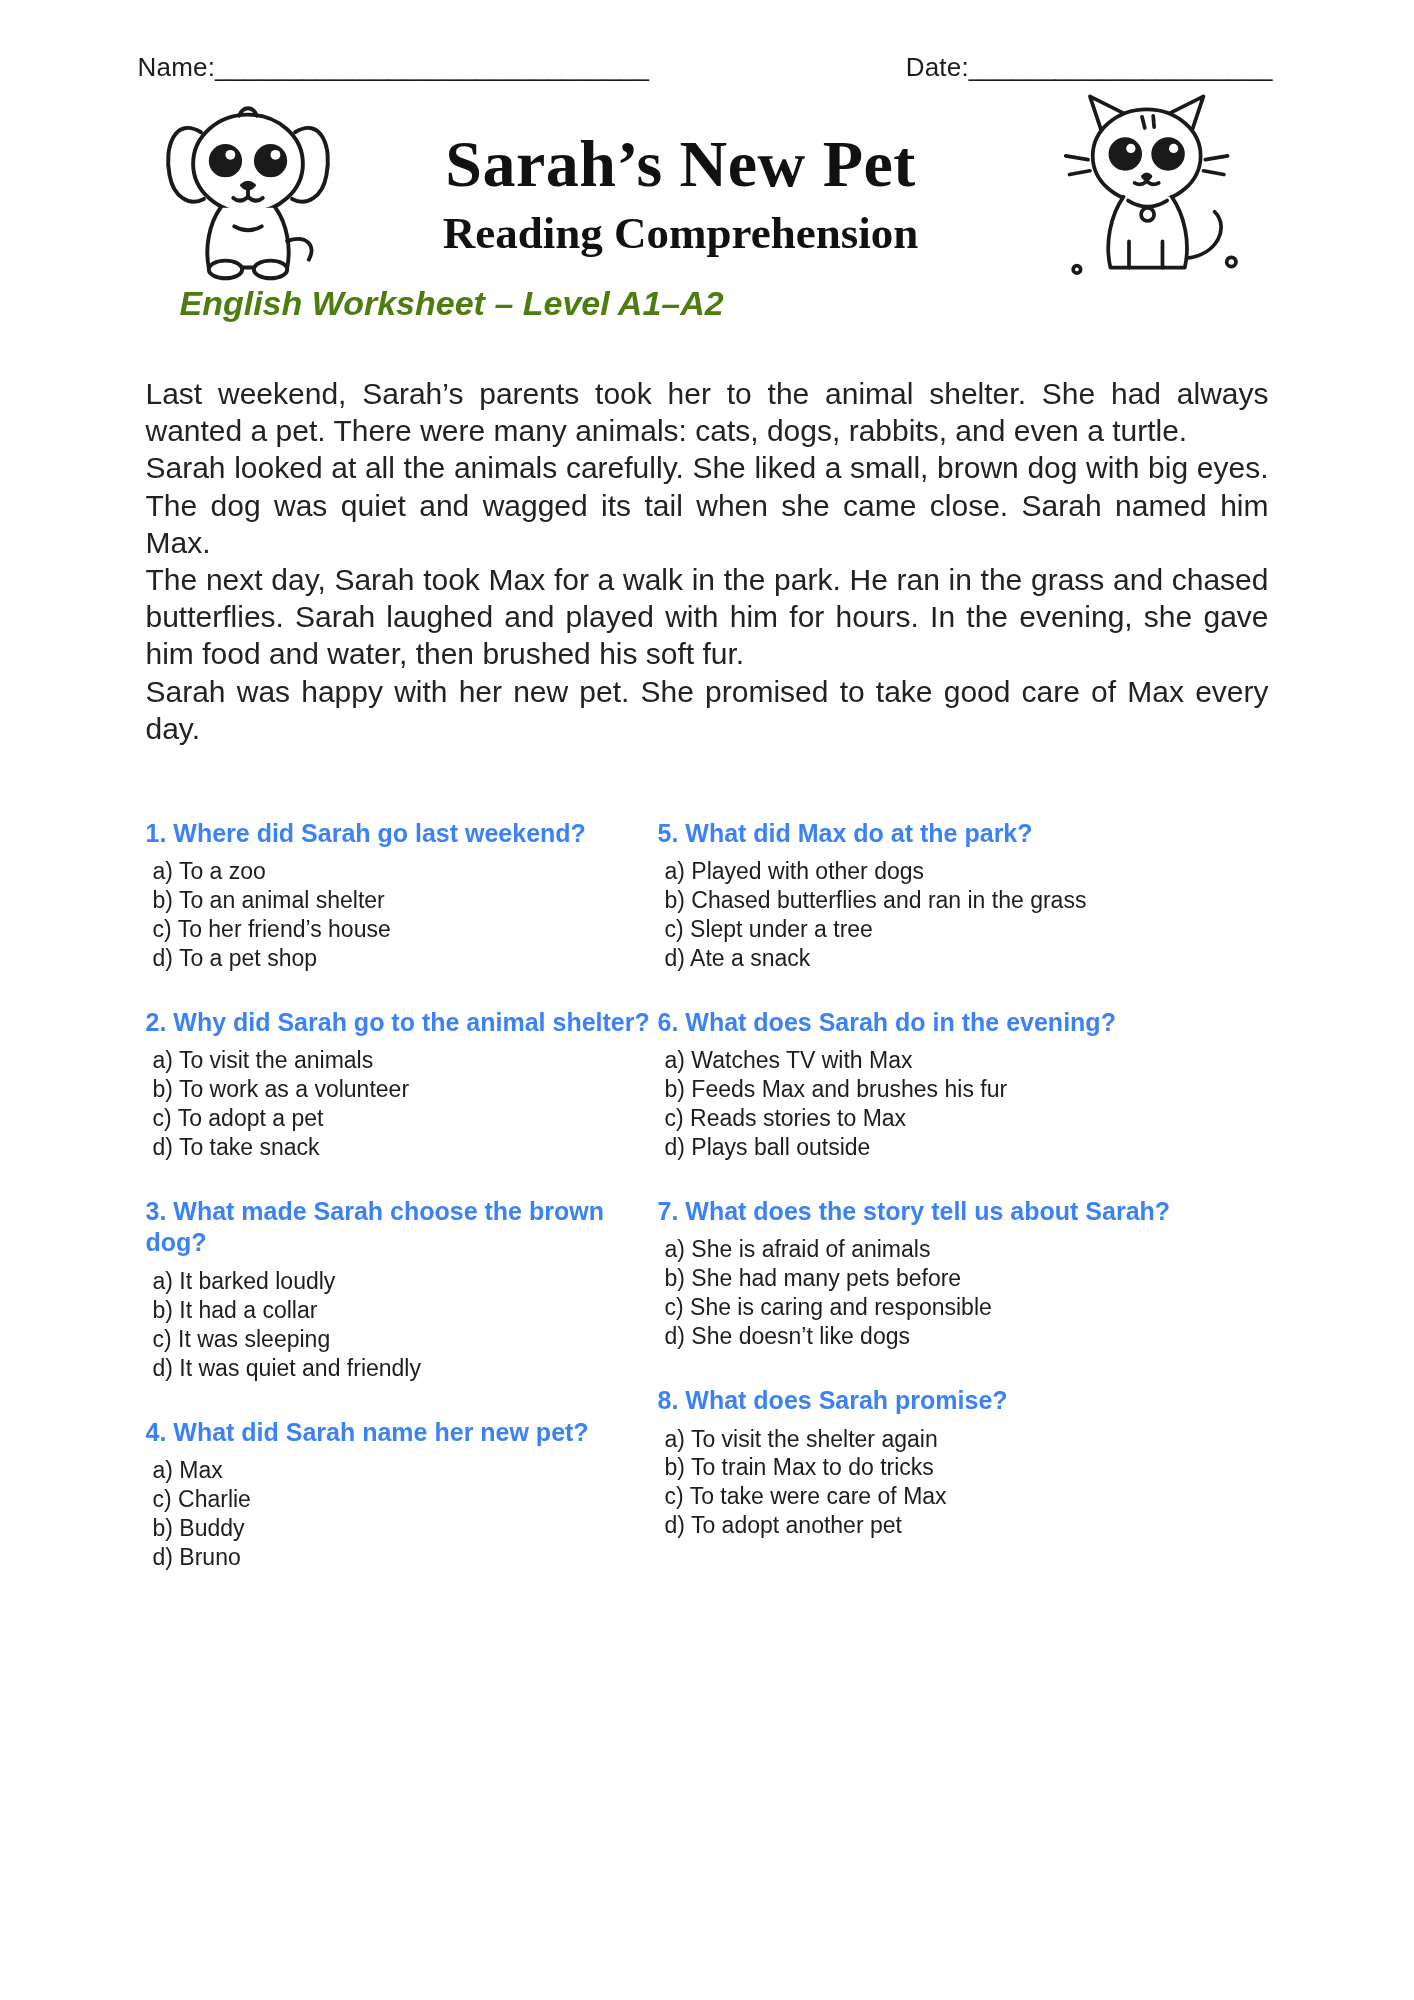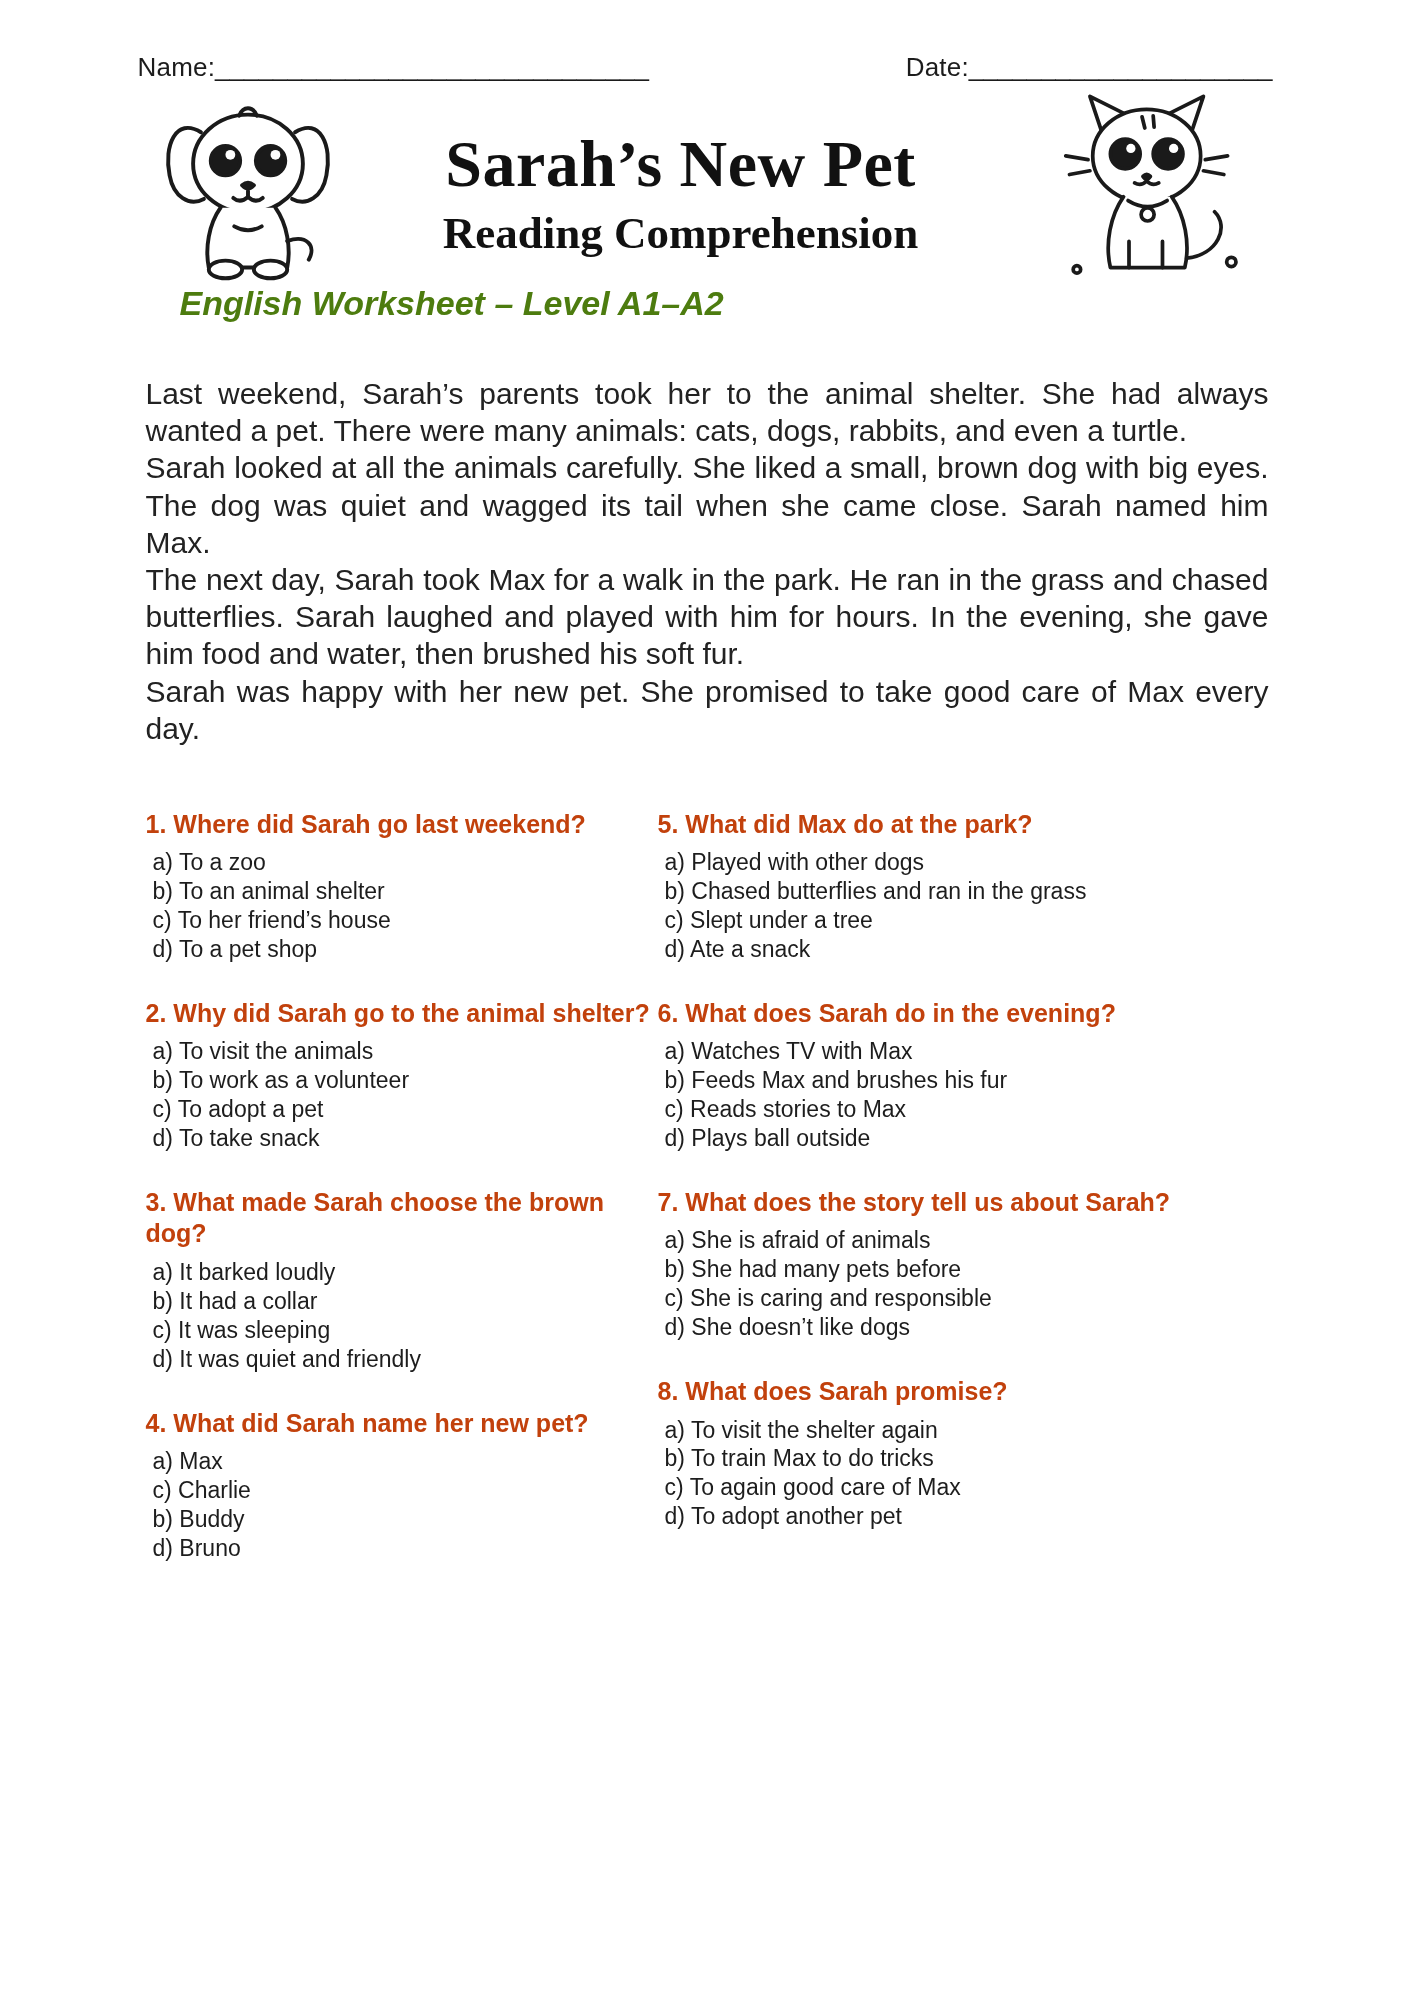--- a/index.html
+++ b/index.html
@@ -75,21 +75,22 @@
     padding: 62px 0 0 78px;
   }
   .q-col-left { width: 512px; flex: 0 0 512px; }
   .q-col-right { flex: 1; }
   .question { margin-bottom: 34px; }
   .q-title {
     font-weight: 700;
     font-size: 25px;
     line-height: 1.25;
     margin-bottom: 8px;
-    color: #c2410c;
+    color: #3b82f6;
+    margin-top: 9px;
   }
   .q-option {
     font-size: 23px;
     line-height: 1.26;
     padding-left: 7px;
     color: #1d1d1d;
   }
   svg { display: block; }
 </style>
 </head>
@@ -240,19 +241,19 @@
           <div class="q-title">7. What does the story tell us about Sarah?</div>
           <div class="q-option">a) She is afraid of animals</div>
           <div class="q-option">b) She had many pets before</div>
           <div class="q-option">c) She is caring and responsible</div>
           <div class="q-option">d) She doesn’t like dogs</div>
         </div>
         <div class="question">
           <div class="q-title">8. What does Sarah promise?</div>
           <div class="q-option">a) To visit the shelter again</div>
           <div class="q-option">b) To train Max to do tricks</div>
-          <div class="q-option">c) To again good care of Max</div>
+          <div class="q-option">c) To take were care of Max</div>
           <div class="q-option">d) To adopt another pet</div>
         </div>
       </div>
   </div>
 
 </div>
 
 </body></html>

